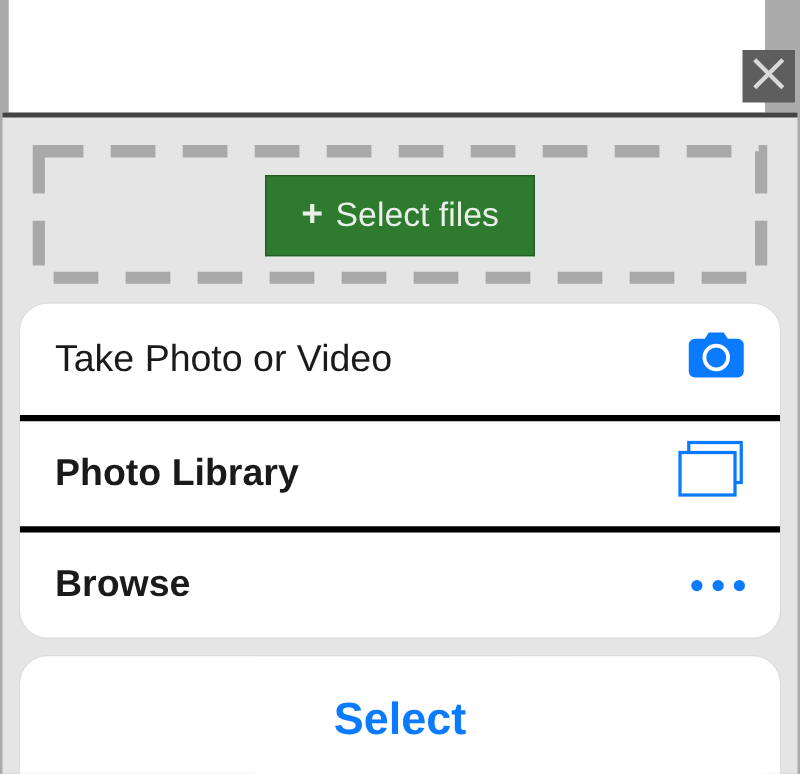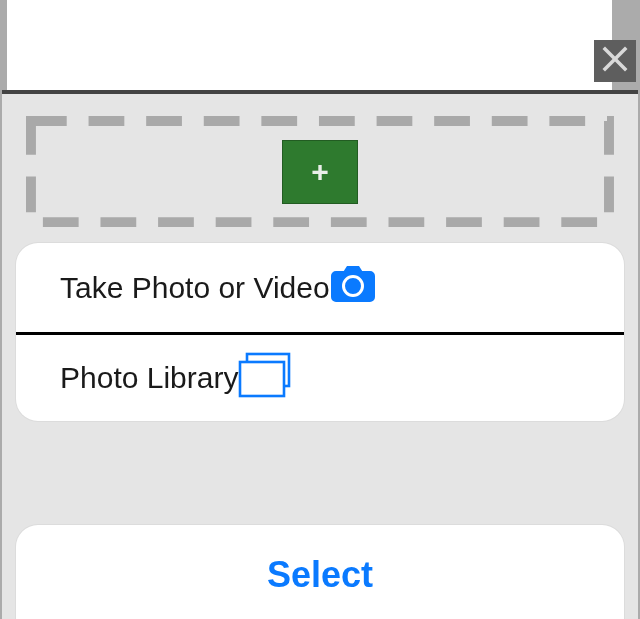--- a/index.html
+++ b/index.html
@@ -85,29 +85,30 @@
       right: 16px;
       top: 243px;
       background: #fff;
       border-radius: 22px;
       overflow: hidden;
       box-shadow: 0 0 0 1px rgba(0,0,0,0.04);
     }
     .sheet-item {
       display: flex;
       align-items: center;
-      justify-content: flex-start;
-      padding: 0 44px;
+      justify-content: space-between;
+      padding: 0 28px;
       height: 89px;
       font-size: 30px;
       color: #1a1a1a;
       cursor: pointer;
     }
     .sheet-item + .sheet-item {
-      border-top: 3px solid #000000;
+      border-top: 5px solid #000000;
+      font-weight: bold;
     }
     .sheet-item .icon {
       color: #0a7aff;
     }
 
     .cancel-sheet {
       position: absolute;
       left: 16px;
       right: 16px;
       top: 525px;
@@ -149,20 +150,21 @@
   </span>
 </div>
 
 <div class="upload-layer">
   <div class="dropzone">
     <svg class="dropzone-border" viewBox="0 0 592 112" preserveAspectRatio="none">
       <rect x="5" y="5" width="582" height="102" fill="none" stroke="#a9a9a9" stroke-width="10" stroke-dasharray="36 22"></rect>
     </svg>
     <button class="select-files">
       <span class="plus">+</span>
+      <span>Select files</span>
     </button>
   </div>
 </div>
 
 <div class="sheet">
   <div class="sheet-item">
     <span>Take Photo or Video</span>
     <span class="icon">
       <svg width="46" height="38" viewBox="0 0 46 38">
         <path fill="#0a7aff" d="M17 1h12l3.2 5H40a5 5 0 0 1 5 5v21a5 5 0 0 1-5 5H6a5 5 0 0 1-5-5V11a5 5 0 0 1 5-5h7.8L17 1z"></path>
@@ -172,17 +174,25 @@
   </div>
   <div class="sheet-item">
     <span>Photo Library</span>
     <span class="icon">
       <svg width="54" height="46" viewBox="0 0 54 46">
         <rect x="9" y="2" width="42" height="32" fill="none" stroke="#0a7aff" stroke-width="2.6"></rect>
         <rect x="2" y="10" width="44" height="34" fill="#fff" stroke="#0a7aff" stroke-width="2.6"></rect>
       </svg>
     </span>
   </div>
+  <div class="sheet-item">
+    <span>Browse</span>
+    <span class="icon dots">
+      <span></span>
+        <span></span>
+        <span></span>
+    </span>
+  </div>
 </div>
 
 <div class="cancel-sheet">
   <span>Select</span>
 </div>
 
 </body></html>

